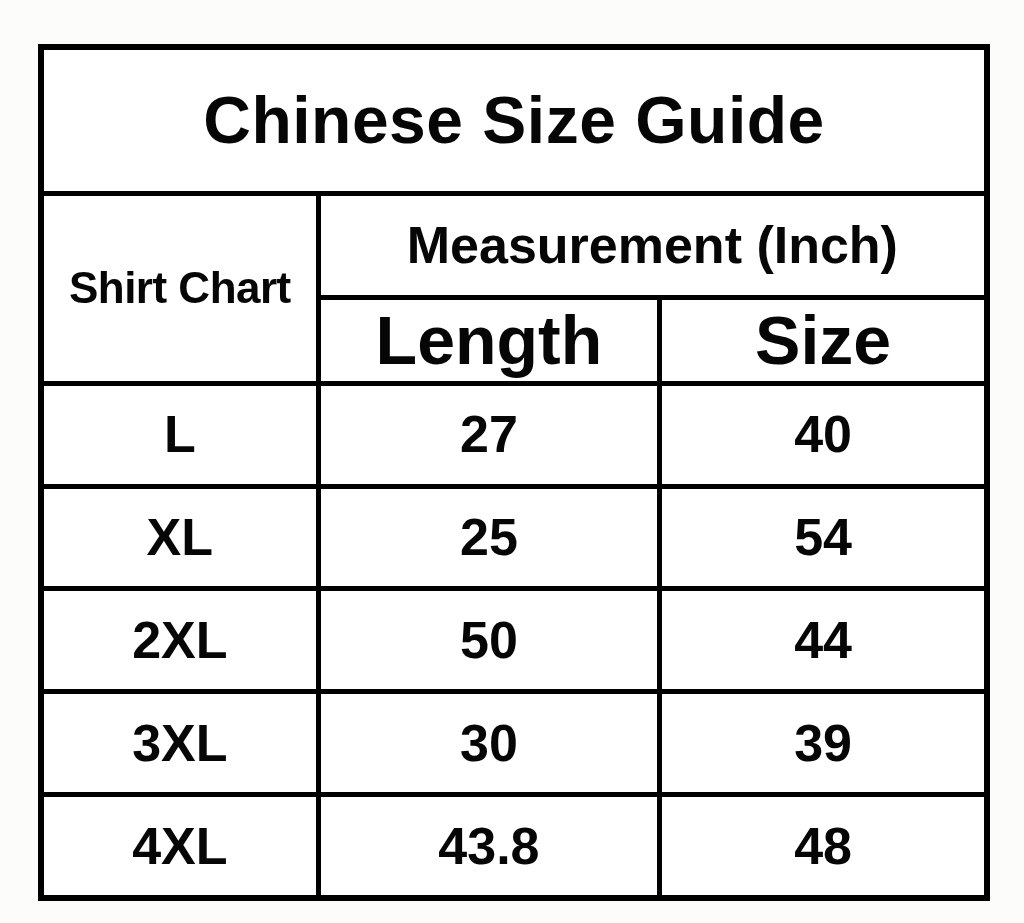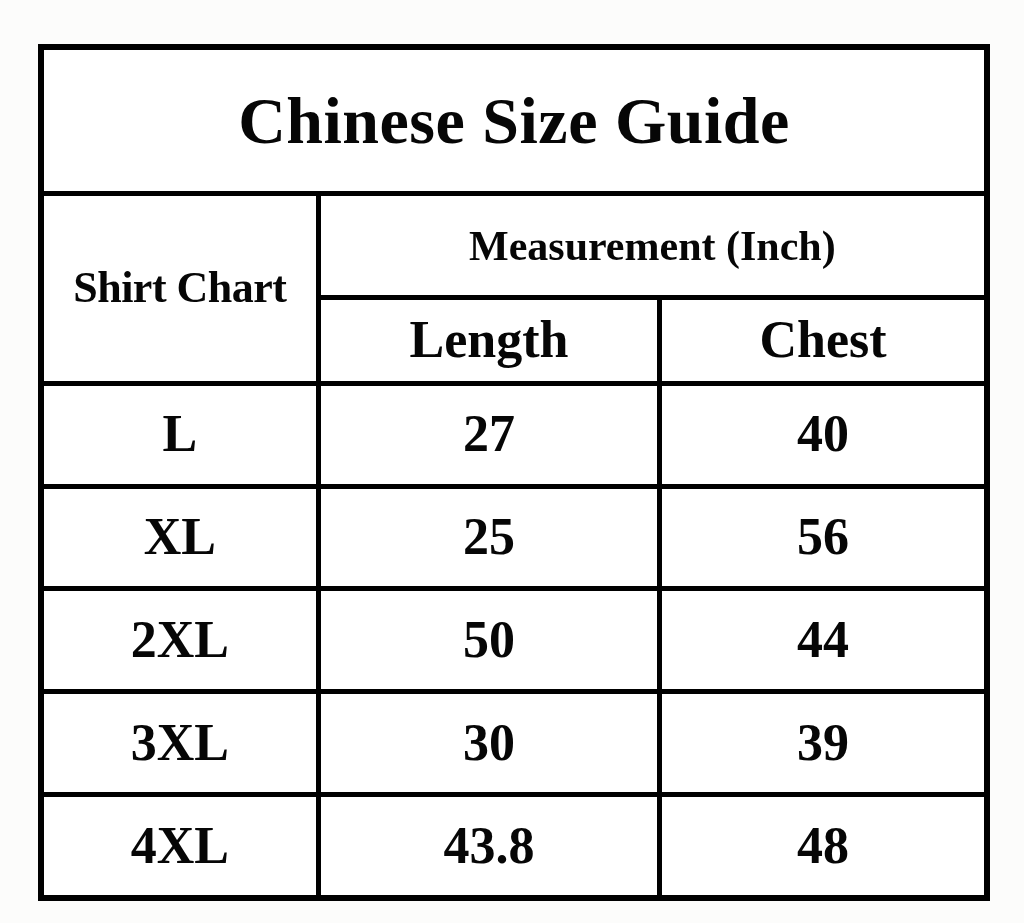--- a/index.html
+++ b/index.html
@@ -11,21 +11,20 @@
     height: 923px;
     background: #fcfcfb;
     font-family: "Liberation Sans", sans-serif;
     overflow: hidden;
   }
   .sheet {
     position: relative;
     width: 1024px;
     height: 923px;
     background: #fcfcfb;
-    font-family: Liberation Serif, serif;
   }
   table.size-guide {
     position: absolute;
     left: 38px;
     top: 44px;
     width: 952px;
     height: 857px;
     border-collapse: collapse;
     table-layout: fixed;
     background: #ffffff;
@@ -47,25 +46,25 @@
     height: 140px;
     letter-spacing: 0.5px;
   }
   td.corner-cell {
     vertical-align: top;
     font-size: 44px;
     padding-top: 36px;
     letter-spacing: -0.5px;
   }
   td.group-cell {
-    font-size: 42px;
+    font-size: 52px;
     height: 98px;
   }
   td.colhead-cell {
-    font-size: 52px;
+    font-size: 68px;
     height: 80px;
   }
   td.size-cell, td.value-cell {
     font-size: 52px;
     height: 97px;
   }
 </style>
 </head>
 <body>
 
@@ -79,31 +78,31 @@
     <tbody>
       <tr>
         <td colspan="3" class="title-cell">Chinese Size Guide</td>
       </tr>
       <tr>
         <td rowspan="2" class="corner-cell">Shirt Chart</td>
         <td colspan="2" class="group-cell">Measurement (Inch)</td>
       </tr>
       <tr>
         <td class="colhead-cell">Length</td>
-        <td class="colhead-cell">Chest</td>
+        <td class="colhead-cell">Size</td>
       </tr>
       <tr>
         <td class="size-cell">L</td>
         <td class="value-cell">27</td>
         <td class="value-cell">40</td>
       </tr>
       <tr>
         <td class="size-cell">XL</td>
         <td class="value-cell">25</td>
-        <td class="value-cell">56</td>
+        <td class="value-cell">54</td>
       </tr>
       <tr>
         <td class="size-cell">2XL</td>
         <td class="value-cell">50</td>
         <td class="value-cell">44</td>
       </tr>
       <tr>
         <td class="size-cell">3XL</td>
         <td class="value-cell">30</td>
         <td class="value-cell">39</td>

